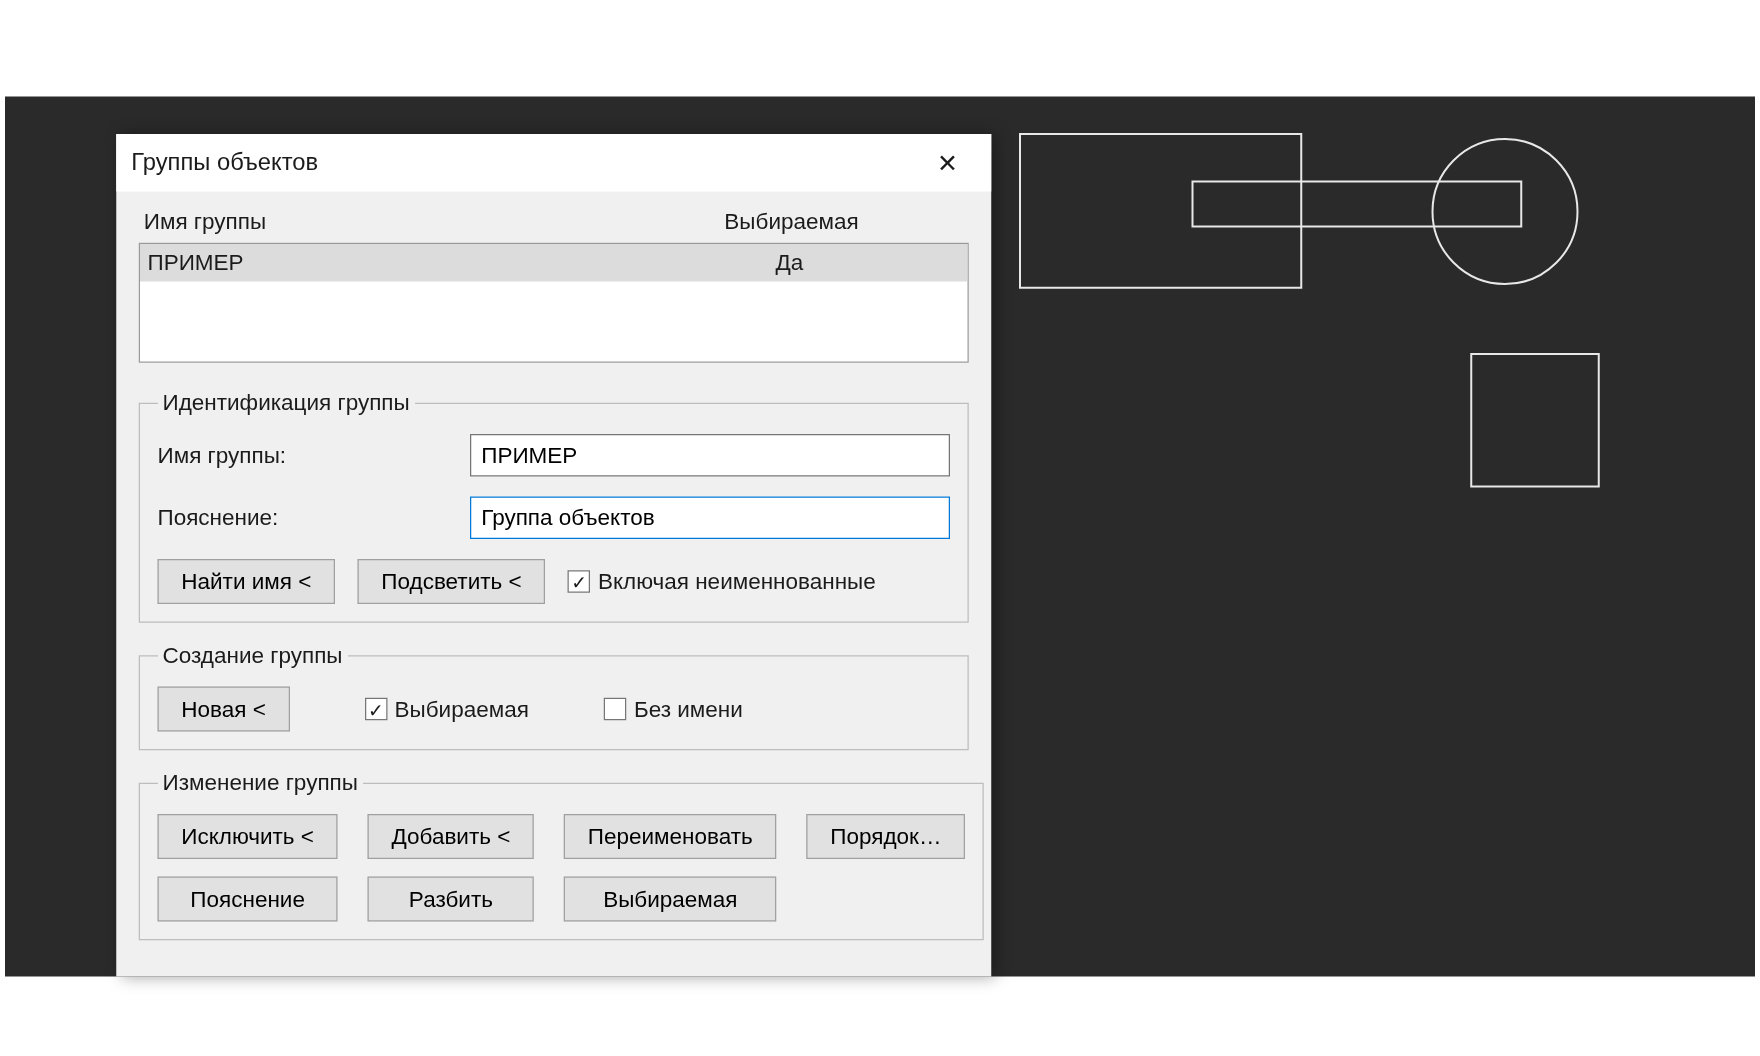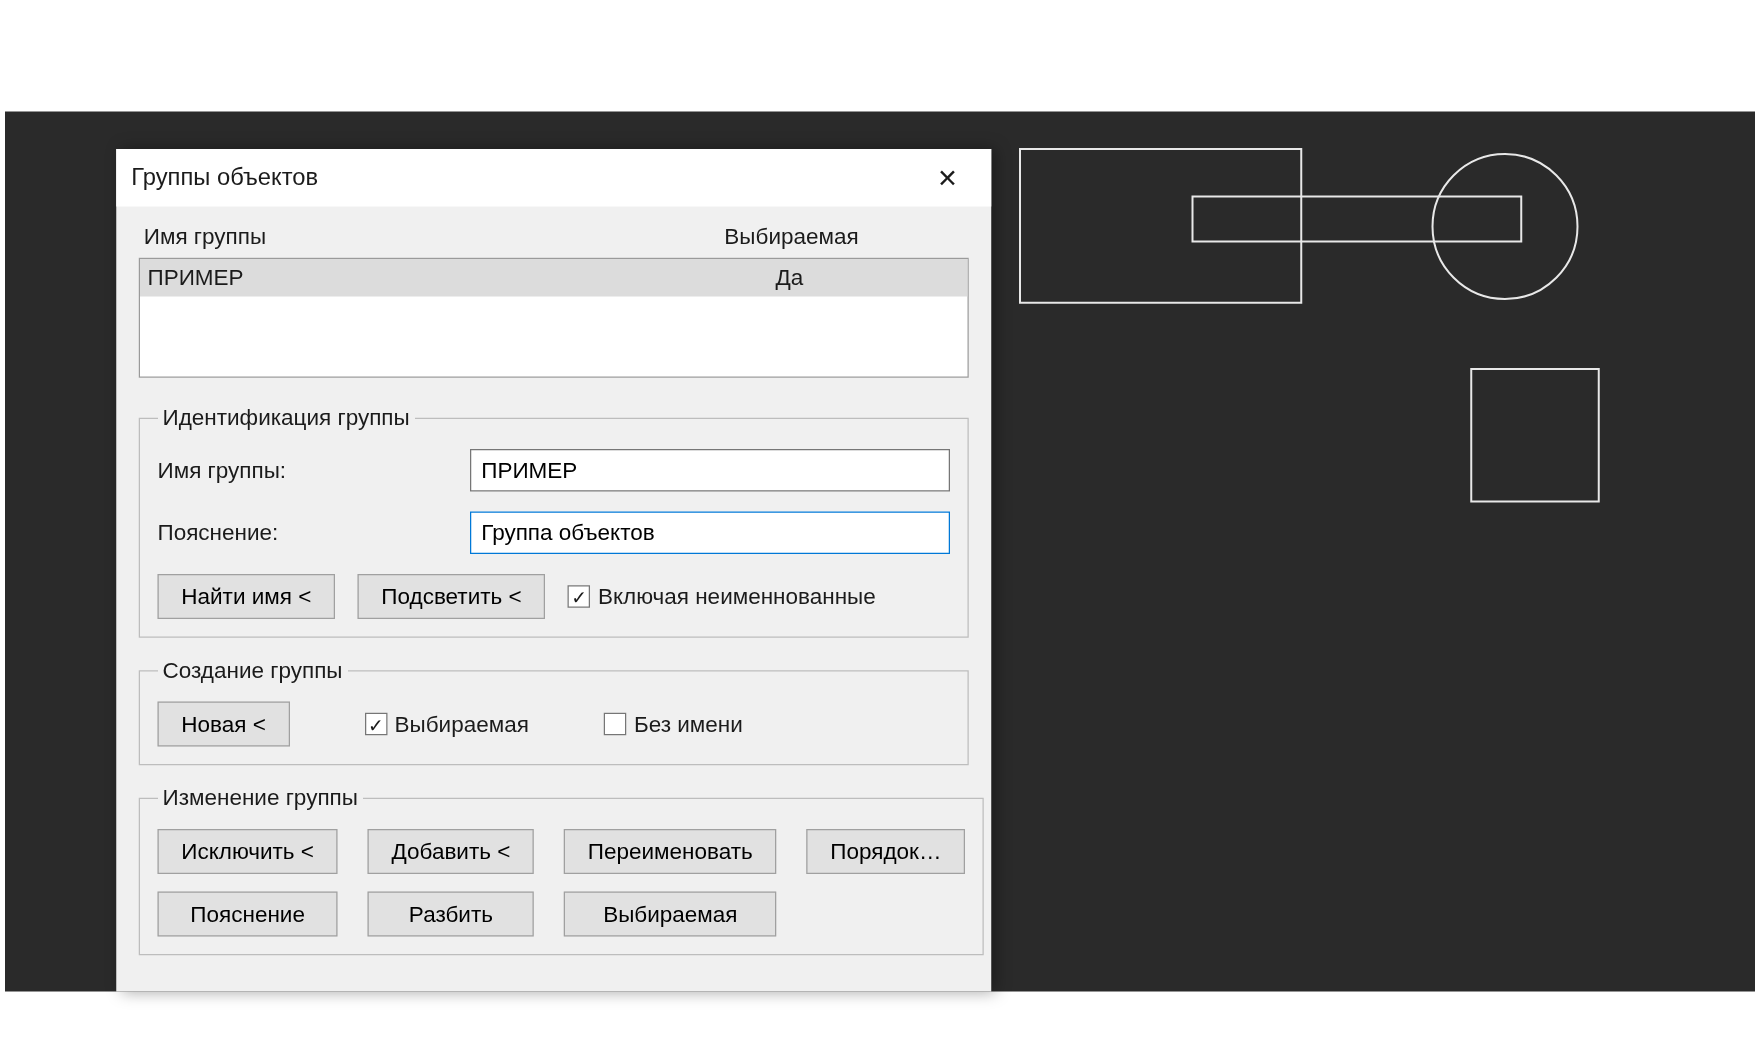--- a/index.html
+++ b/index.html
@@ -12,21 +12,21 @@
     overflow: hidden;
   }
 
   
   .stage {
     width: 1760px;
     height: 1056px;
     display: flex;
     justify-content: center;
     align-items: flex-start;
-    padding-top: 24px;
+    padding-top: 9px;
     box-sizing: border-box;
   }
 
   .crop {
     
     transform-origin: top center;
     transform: scale(1.25);
     width: 1400px;
     height: 774px;
     position: relative;

